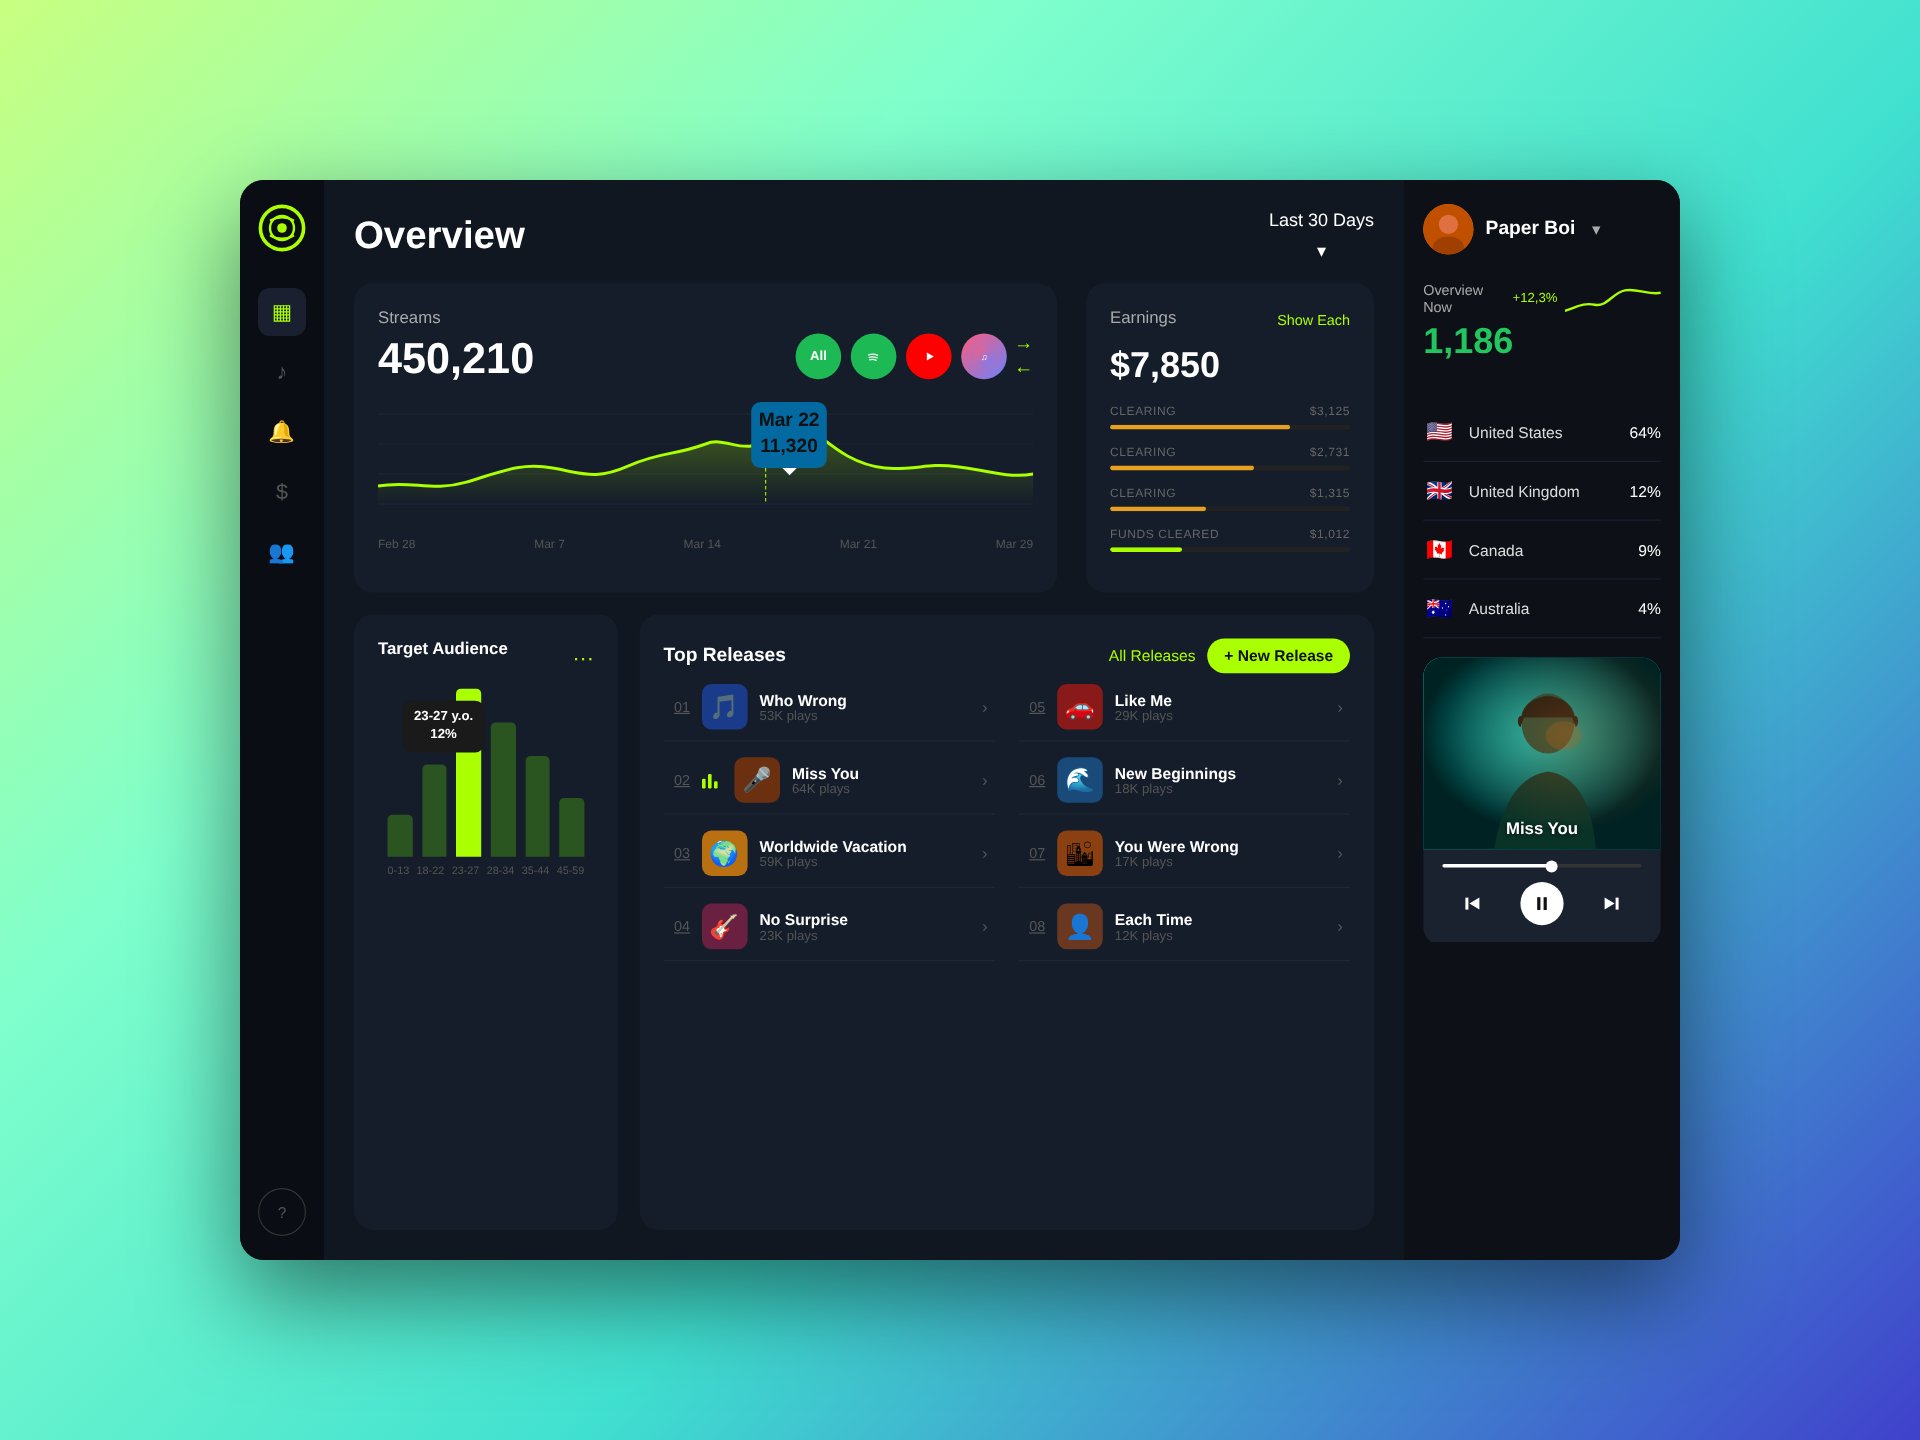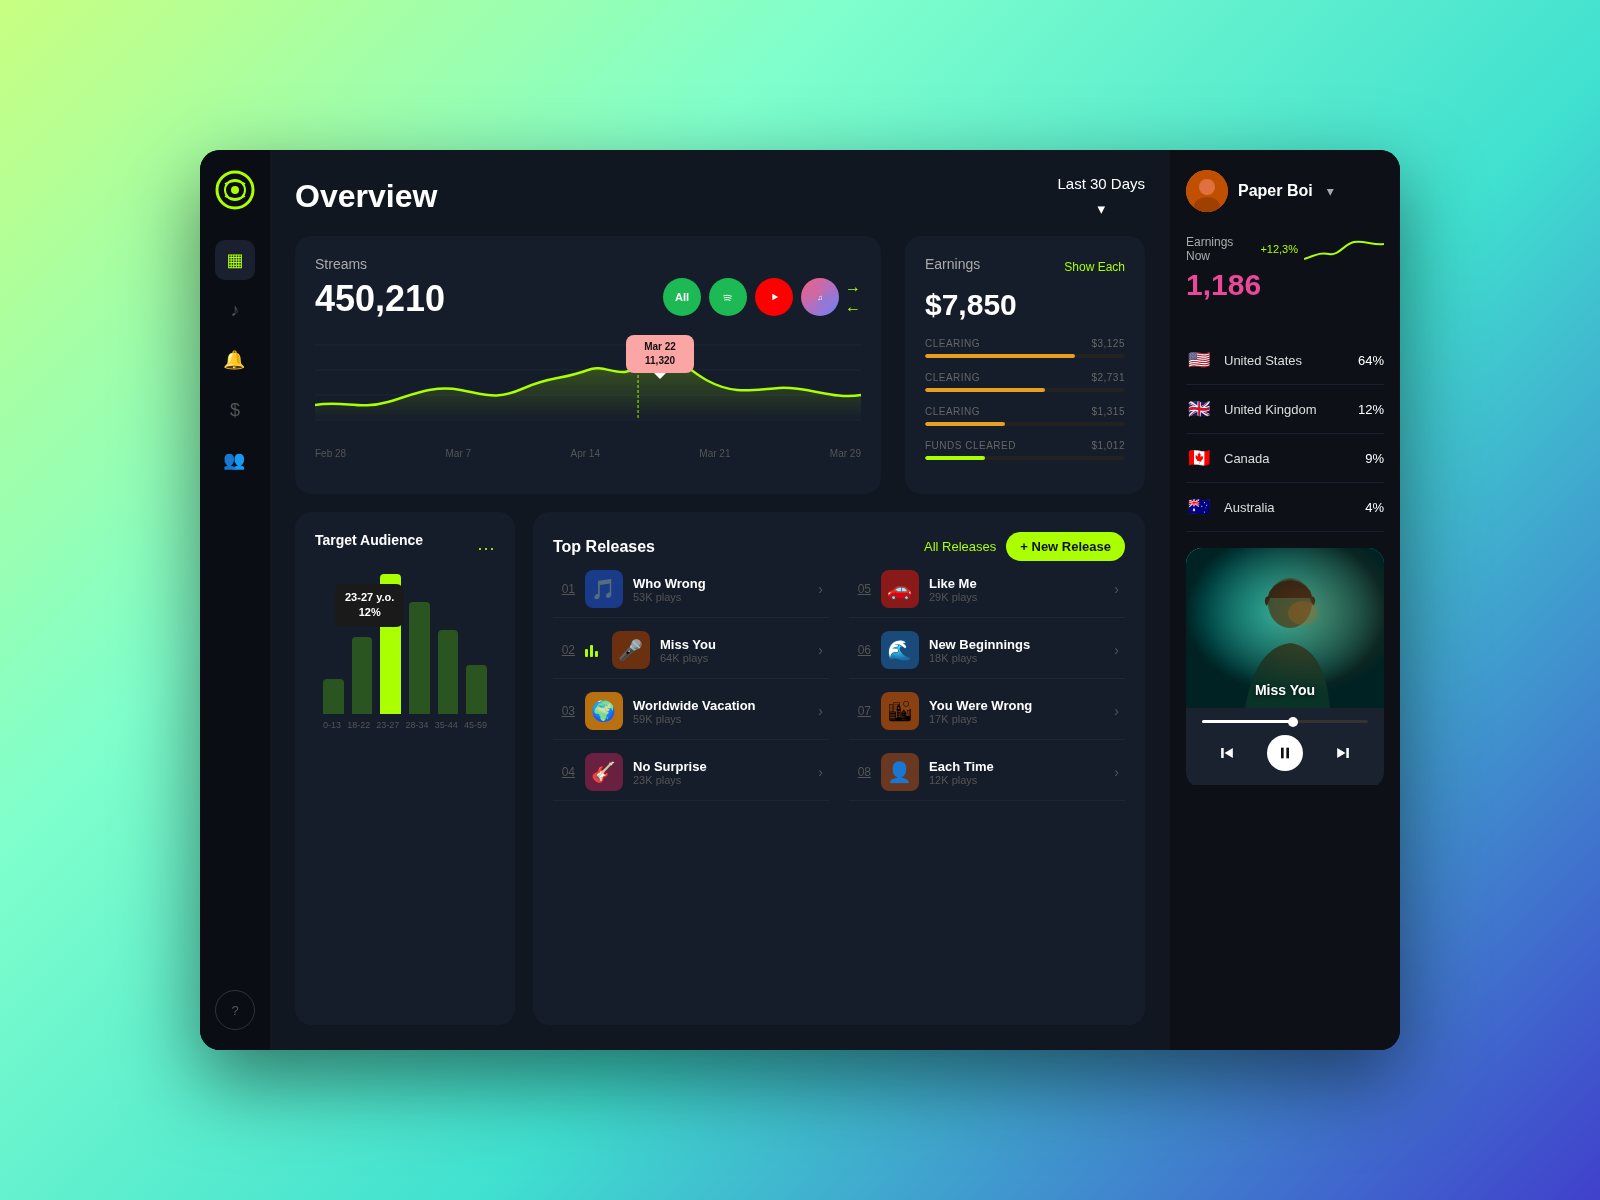--- a/index.html
+++ b/index.html
@@ -135,25 +135,25 @@
     
     .chart-area {
       position: relative;
       height: 130px;
       margin-top: 10px;
     }
     .chart-tooltip {
       position: absolute;
       top: 5px;
       left: 57%;
-      background: #fca5a5;
+      background: #0369a1;
       color: #111;
-      font-size: 10px;
+      font-size: 16px;
       font-weight: 600;
-      padding: 5px 18px;
+      padding: 5px 6px;
       border-radius: 8px;
       text-align: center;
       line-height: 1.4;
     }
     .chart-tooltip::after {
       content: '';
       position: absolute;
       bottom: -6px;
       left: 50%;
       transform: translateX(-50%);
@@ -393,21 +393,21 @@
       font-size: 11px;
       color: #aaff00;
       display: flex;
       align-items: center;
       gap: 2px;
     }
     .mini-chart {
       width: 80px;
       height: 30px;
     }
-    .listeners-number { font-size: 30px; font-weight: 700; color: #ec4899; margin-bottom: 14px; }
+    .listeners-number { font-size: 30px; font-weight: 700; color: #22c55e; margin-bottom: 14px; }
     
     .country-item {
       display: flex;
       align-items: center;
       gap: 10px;
       padding: 10px 0;
       border-bottom: 1px solid #1a2030;
     }
     .country-flag {
       width: 28px;
@@ -614,21 +614,21 @@
             <path d="M0,75 C30,70 50,80 80,72 C110,64 130,55 160,60 C190,65 200,70 230,58 C260,46 270,50 300,40 C320,32 340,55 360,30 C380,5 400,35 430,50 C460,65 480,60 510,58 C540,56 570,70 600,65" fill="none" stroke="#aaff00" stroke-width="2.5"></path>
 
             <line x1="355" y1="5" x2="355" y2="90" stroke="#aaff00" stroke-width="1" stroke-dasharray="3,2"></line>
 
             <circle cx="355" cy="30" r="5" fill="#aaff00"></circle>
             <circle cx="355" cy="30" r="3" fill="#151d2a"></circle>
           </svg>
           <div class="chart-labels">
             <span>Feb 28</span>
             <span>Mar 7</span>
-            <span>Apr 14</span>
+            <span>Mar 14</span>
             <span>Mar 21</span>
             <span>Mar 29</span>
           </div>
         </div>
       </div>
 
       <div class="earnings-card">
         <div class="earnings-header">
           <span class="card-title">Earnings</span>
           <span class="show-more">Show Each</span>
@@ -823,21 +823,21 @@
           <circle cx="21" cy="17" r="8" fill="#e07040"></circle>
           <ellipse cx="21" cy="36" rx="13" ry="9" fill="#a04000"></ellipse>
         </svg>
       </div>
       <span class="artist-name">Paper Boi</span>
       <span class="chevron-icon">▾</span>
     </div>
 
     <div class="listeners-section">
       <div class="listeners-header">
-        <span class="listeners-label">Earnings Now</span>
+        <span class="listeners-label">Overview Now</span>
         <div style="display:flex;align-items:center;gap:6px;">
           <span class="listeners-trend">
             <span>+12,3%</span>
           </span>
           <svg class="mini-chart" viewBox="0 0 80 30">
             <path d="M0,25 C10,22 15,18 25,20 C35,22 40,10 50,8 C60,6 70,12 80,10" fill="none" stroke="#aaff00" stroke-width="2"></path>
           </svg>
         </div>
       </div>
       <div class="listeners-number">1,186</div>

